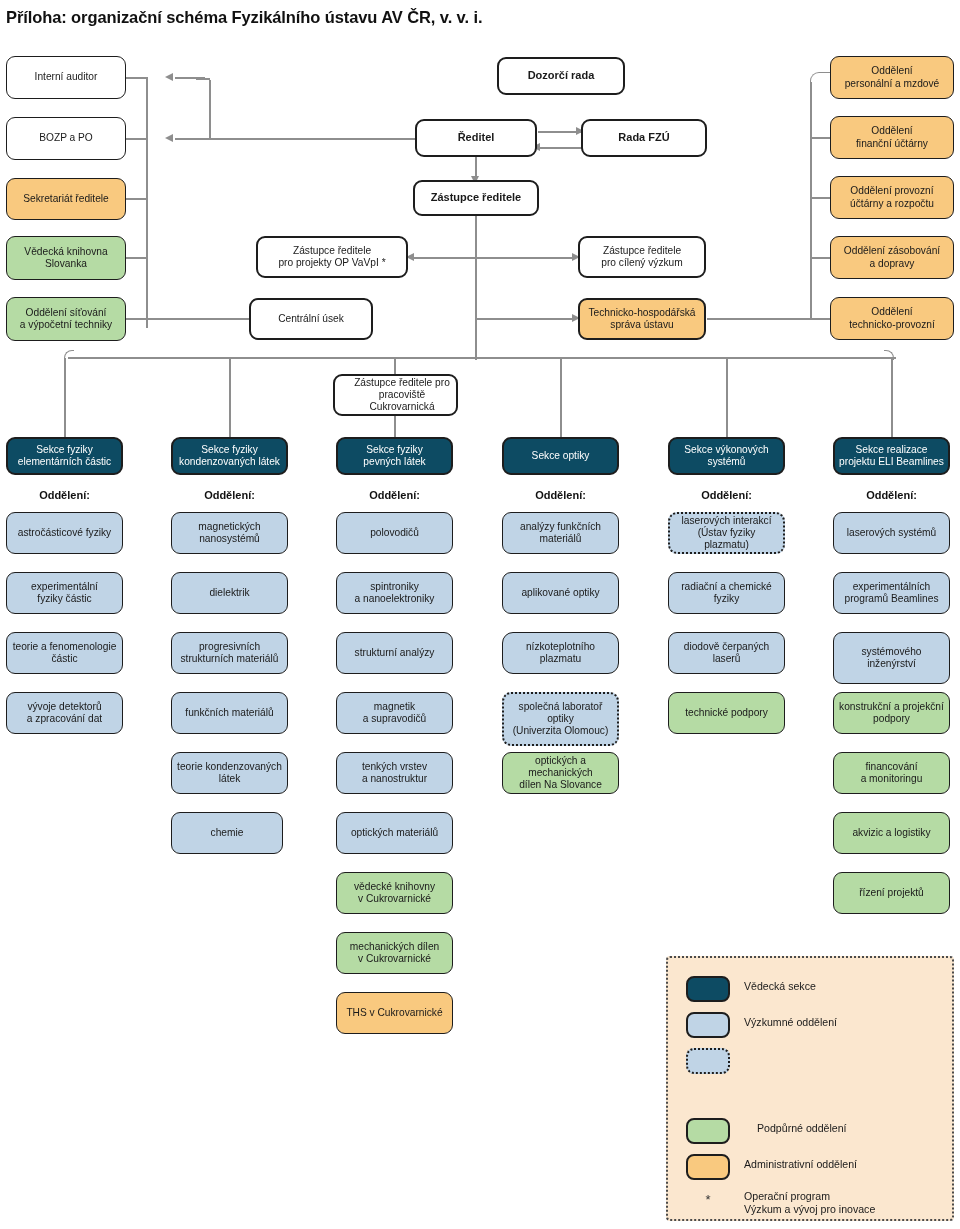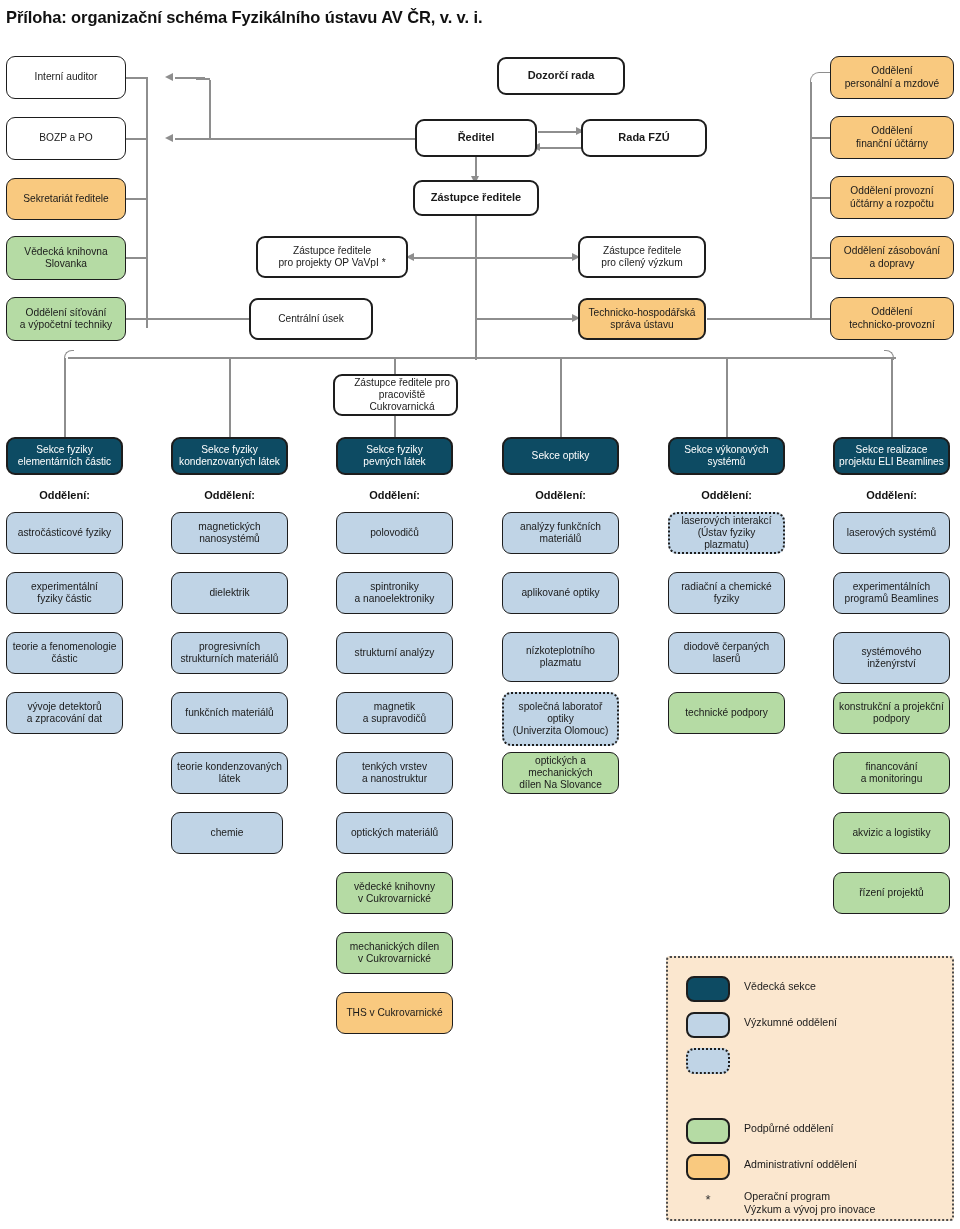--- a/index.html
+++ b/index.html
@@ -277,21 +277,21 @@
 a nanostruktur</div>
     <div class="node c-blue" style="left: 336px; top: 812px; width: 117px; height: 42px;">optických materiálů</div>
     <div class="node c-green" style="left: 336px; top: 872px; width: 117px; height: 42px;">vědecké knihovny
 v Cukrovarnické</div>
     <div class="node c-green" style="left: 336px; top: 932px; width: 117px; height: 42px;">mechanických dílen
 v Cukrovarnické</div>
     <div class="node c-orange" style="left: 336px; top: 992px; width: 117px; height: 42px;">THS v Cukrovarnické</div>
     <div class="node c-blue" style="left: 502px; top: 512px; width: 117px; height: 42px;">analýzy funkčních
 materiálů</div>
     <div class="node c-blue" style="left: 502px; top: 572px; width: 117px; height: 42px;">aplikované optiky</div>
-    <div class="node c-blue" style="left: 502px; top: 632px; width: 117px; height: 50px;">nízkoteplotního plazmatu</div>
+    <div class="node c-blue" style="left: 502px; top: 632px; width: 117px; height: 42px; border-radius: 11px;">nízkoteplotního plazmatu</div>
     <div class="node dotted" style="left: 502px; top: 692px; width: 117px; height: 54px;">společná laboratoř
 optiky
 (Univerzita Olomouc)</div>
     <div class="node c-green" style="left: 502px; top: 752px; width: 117px; height: 42px;">optických a mechanických
 dílen Na Slovance</div>
     <div class="node dotted" style="left: 668px; top: 512px; width: 117px; height: 42px;">laserových interakcí
 (Ústav fyziky plazmatu)</div>
     <div class="node c-blue" style="left: 668px; top: 572px; width: 117px; height: 42px;">radiační a chemické fyziky</div>
     <div class="node c-blue" style="left: 668px; top: 632px; width: 117px; height: 42px;">diodově čerpaných
 laserů</div>
@@ -313,21 +313,21 @@
     <div class="lg-swatch c-dark"></div>
     <div class="lg-text">Vědecká sekce</div>
   </div>
   <div class="lg-row" style="left:18px; top:54px; width:250px;">
     <div class="lg-swatch c-blue"></div>
     <div class="lg-text">Výzkumné oddělení</div>
   </div>
   <div class="lg-row" style="left:18px; top:90px; width:258px;">
     <div class="lg-swatch dot c-blue"></div>
   </div>
-  <div class="lg-row" style="left:18px; top:160px; width:250px;">
+  <div class="lg-row" style="left:18px; top:160px; width:250px;gap:13px;">
     <div class="lg-swatch c-green"></div>
     <div class="lg-text">Podpůrné oddělení</div>
   </div>
   <div class="lg-row" style="left:18px; top:196px; width:250px;">
     <div class="lg-swatch c-orange"></div>
     <div class="lg-text">Administrativní oddělení</div>
   </div>
   <div class="lg-row" style="left:18px; top:232px; width:258px;">
     <div class="lg-star">*</div>
     <div class="lg-text" style="padding-top:0;">Operační program

